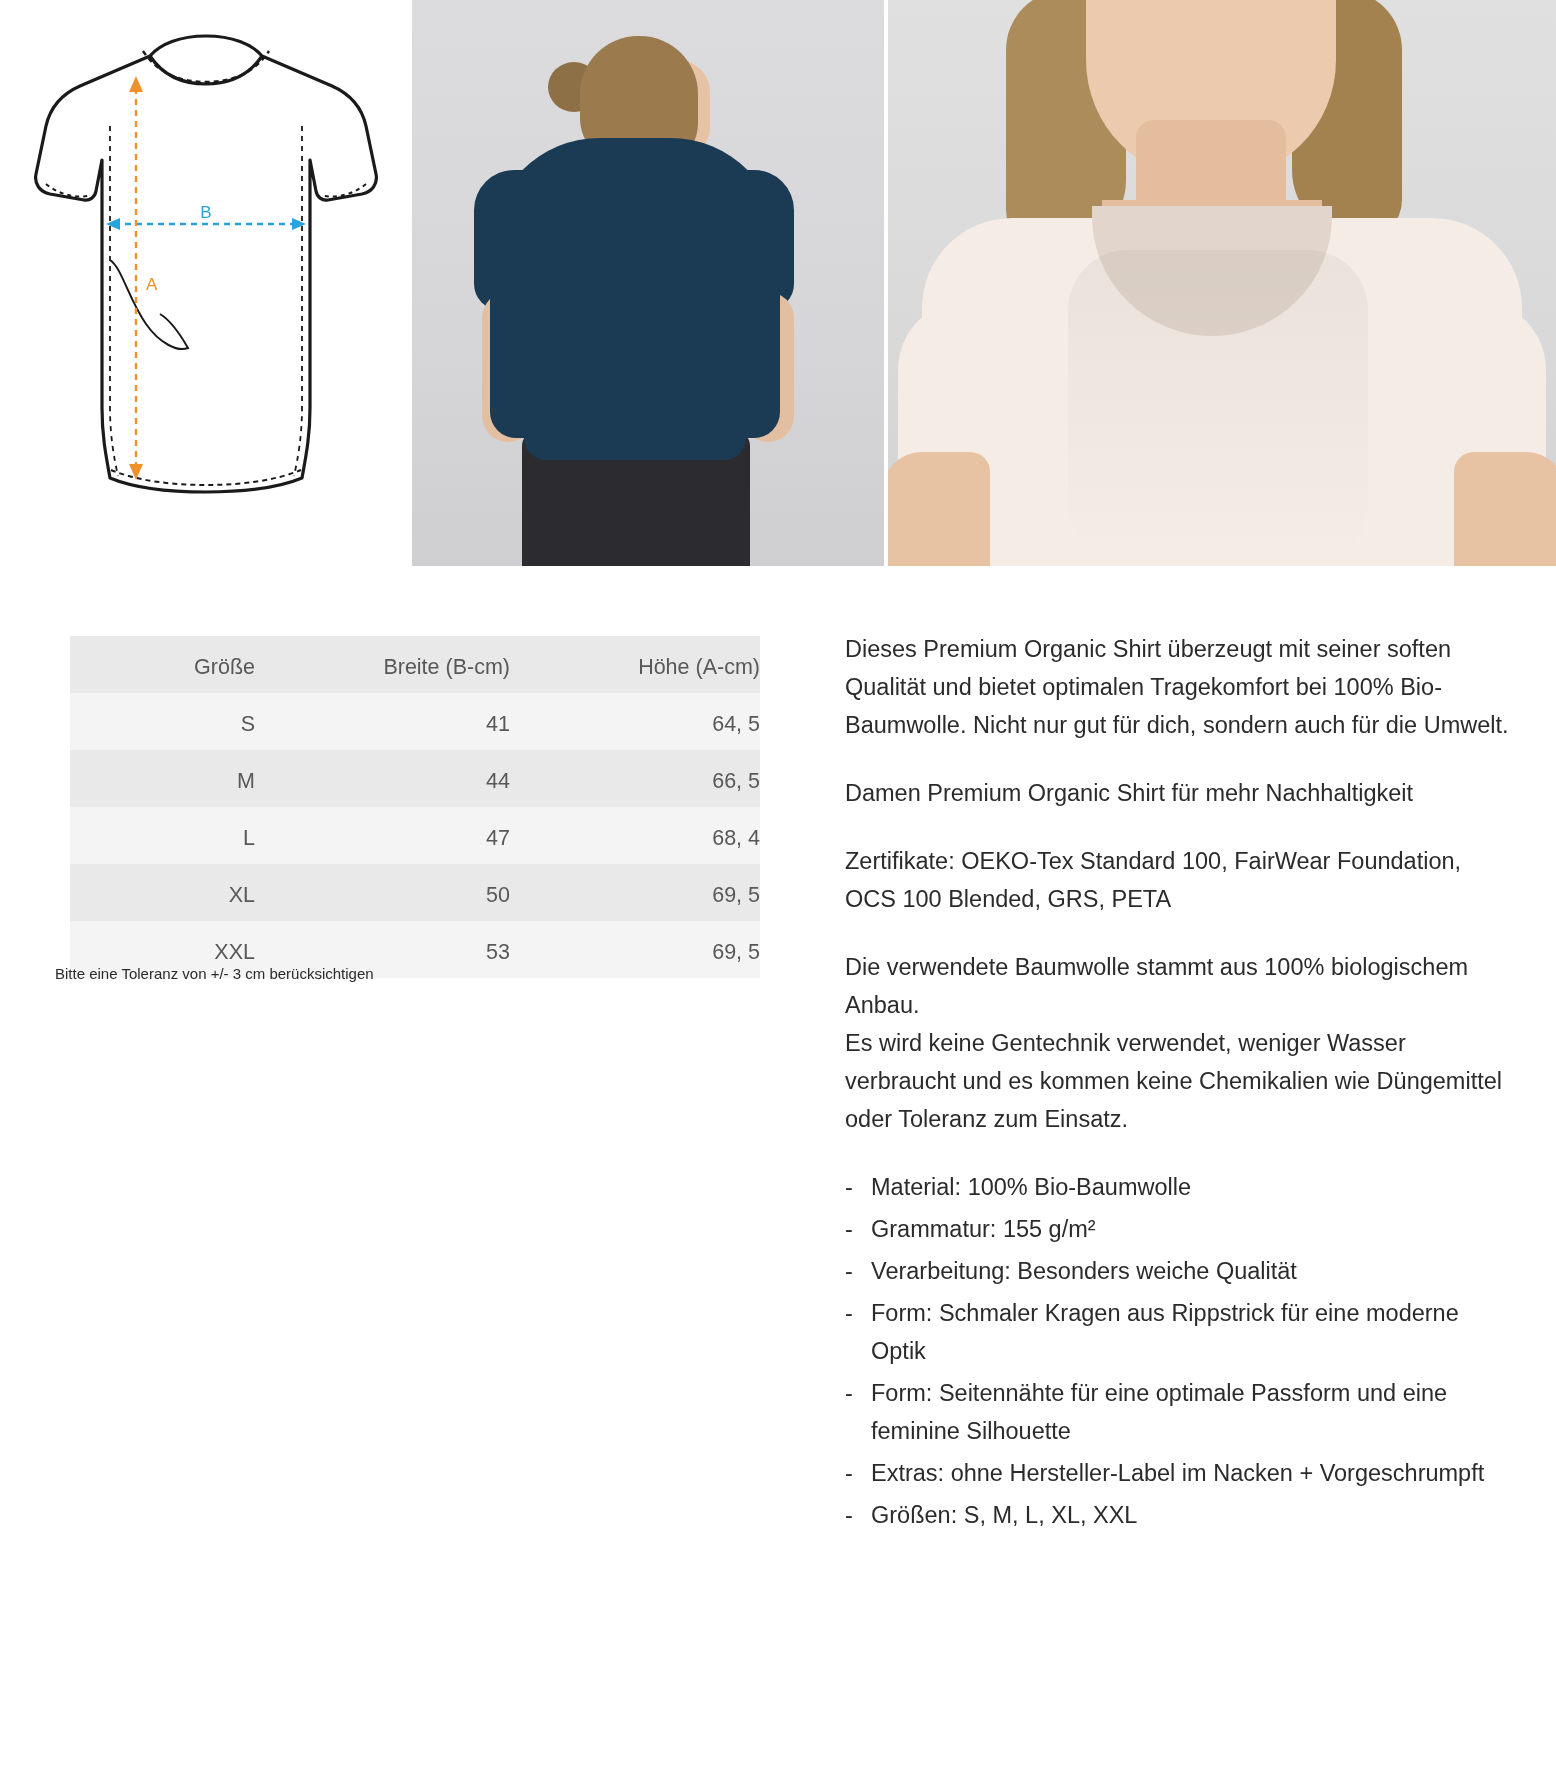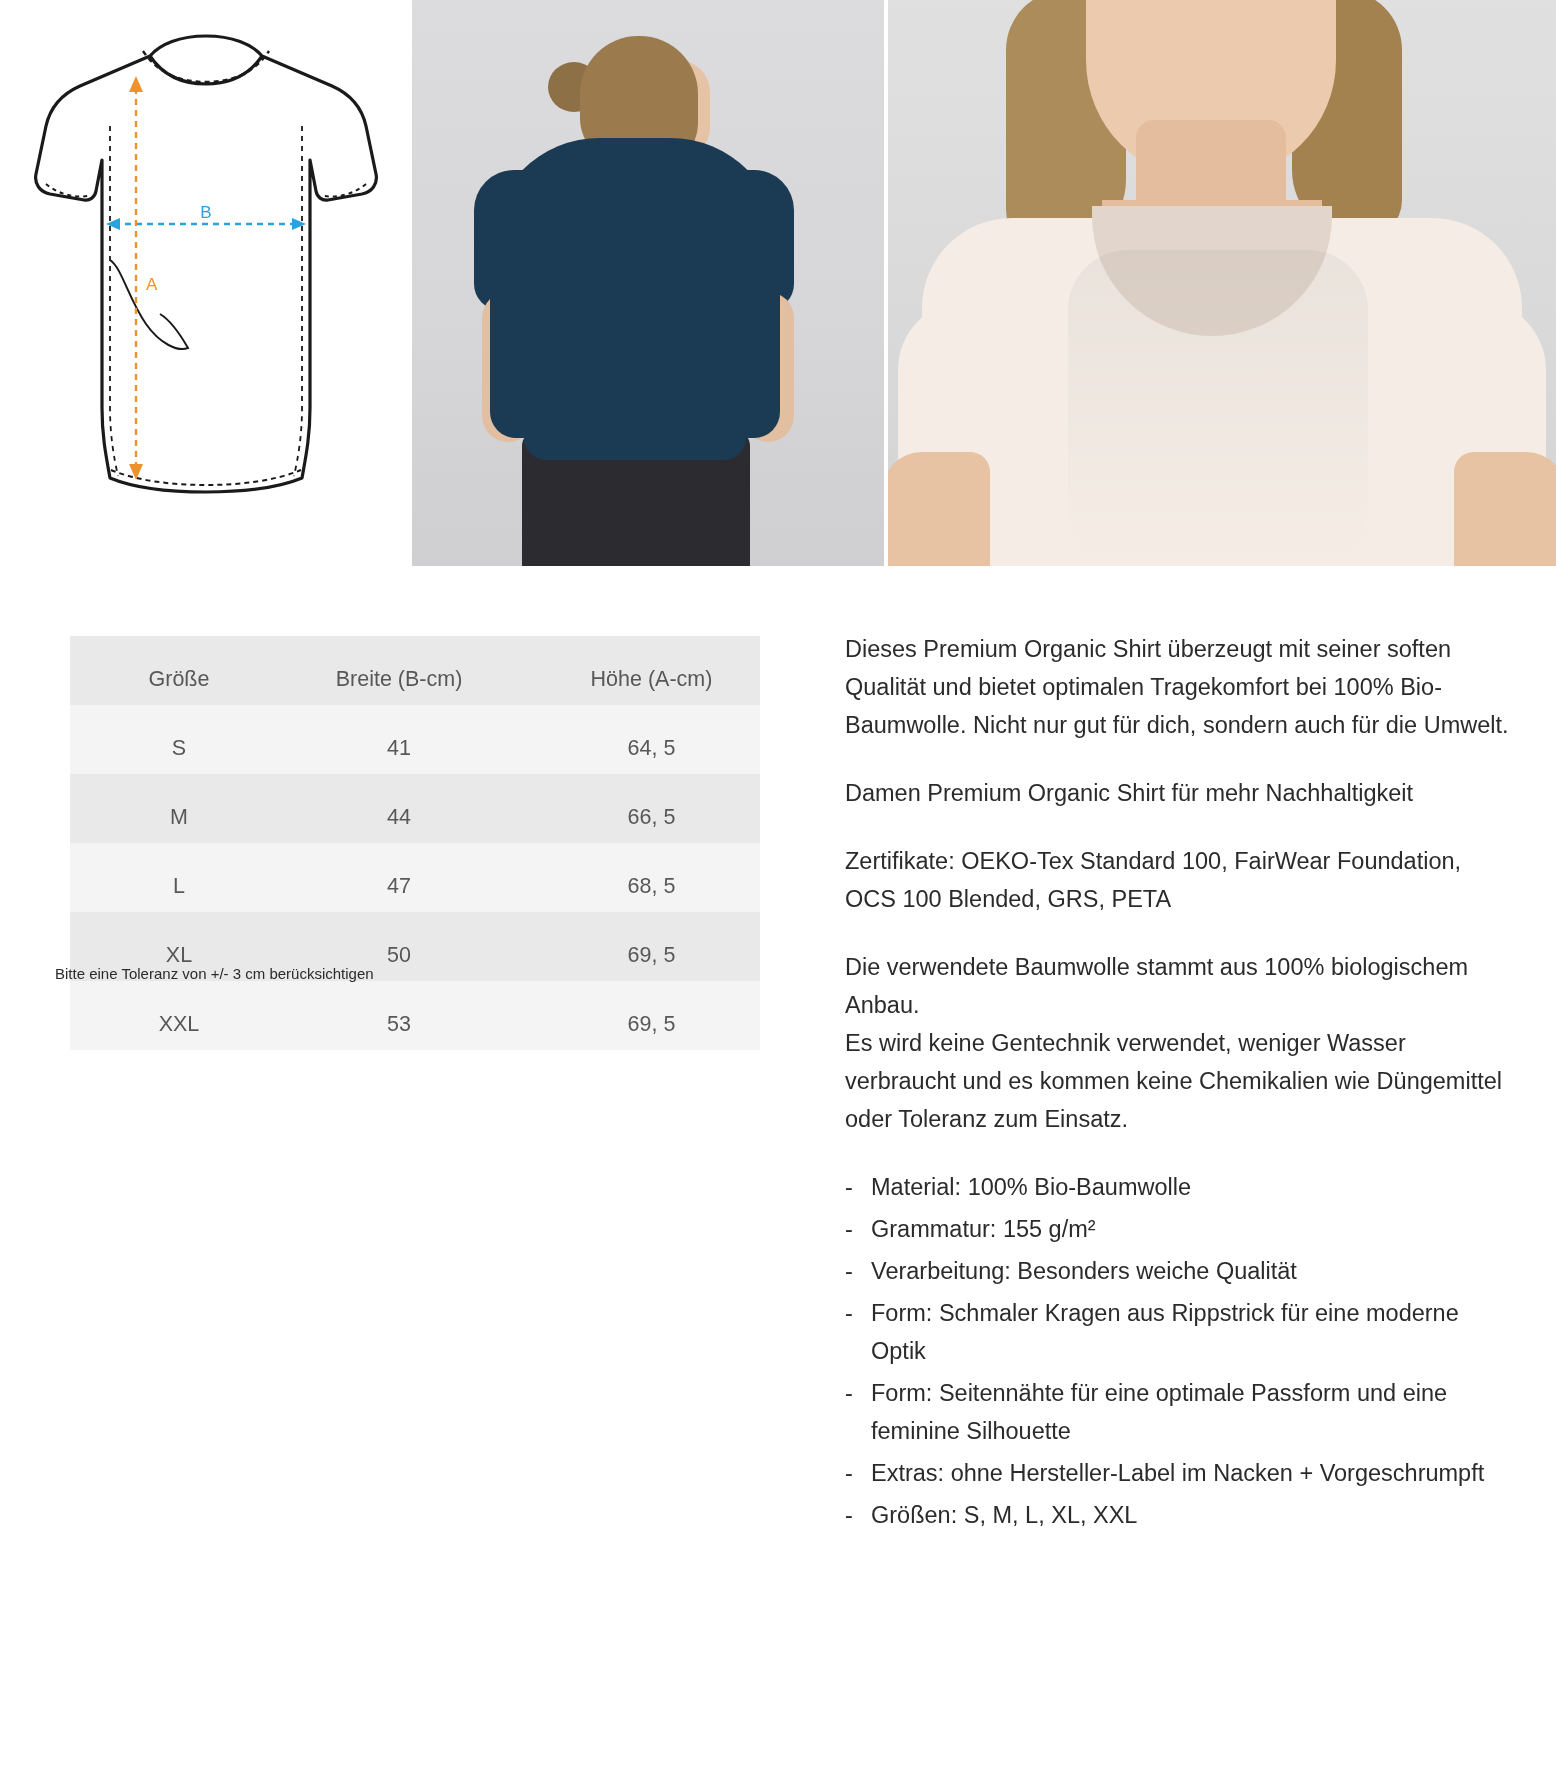--- a/index.html
+++ b/index.html
@@ -158,23 +158,23 @@
   .size-table {
     position: absolute;
     left: 70px;
     top: 636px;
     width: 690px;
     border-collapse: collapse;
     font-size: 21.5px;
     color: #58585a;
   }
   .size-table th, .size-table td {
-    text-align: center;
+    text-align: right;
     font-weight: normal;
-    padding: 30px 0 13px 33px;
+    padding: 18px 0 13px 33px;
     height: 26px;
   }
   .size-table col.c1 { width: 185px; }
   .size-table col.c2 { width: 255px; }
   .size-table col.c3 { width: 250px; }
   .size-table thead tr { background: #e9e9e9; }
   .size-table tbody tr:nth-child(odd) { background: #f4f4f4; }
   .size-table tbody tr:nth-child(even) { background: #e9e9e9; }
 
   .tolerance {
@@ -309,21 +309,21 @@
       <td>64, 5</td>
     </tr>
     <tr>
       <td>M</td>
       <td>44</td>
       <td>66, 5</td>
     </tr>
     <tr>
       <td>L</td>
       <td>47</td>
-      <td>68, 5</td>
+      <td>68, 4</td>
     </tr>
     <tr>
       <td>XL</td>
       <td>50</td>
       <td>69, 5</td>
     </tr>
     <tr>
       <td>XXL</td>
       <td>53</td>
       <td>69, 5</td>

